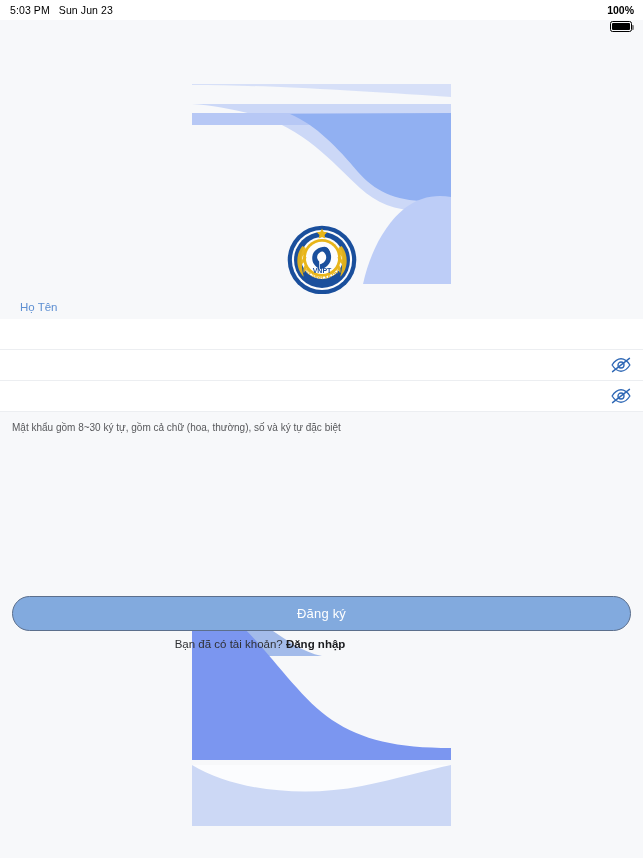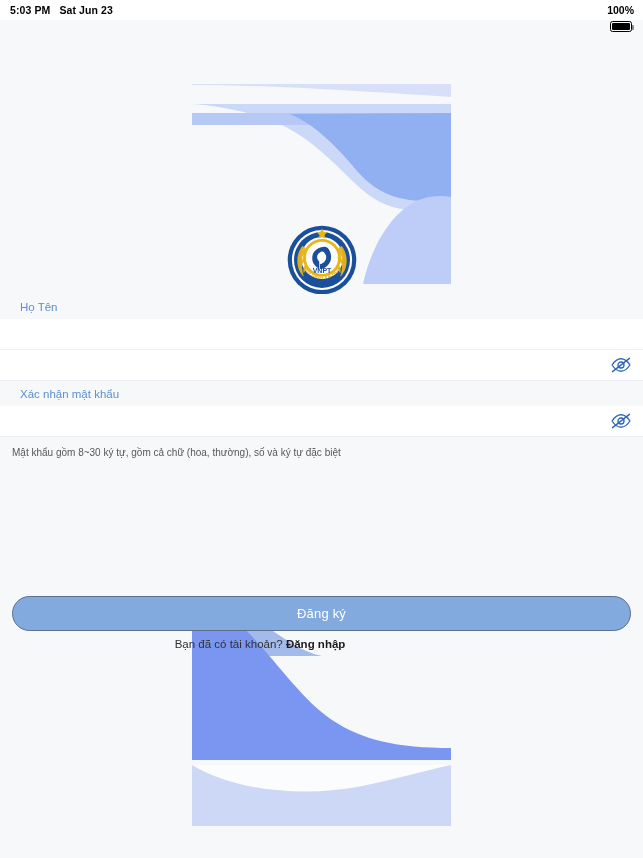--- a/index.html
+++ b/index.html
@@ -25,21 +25,21 @@
     background: #ffffff;
     font-size: 10.5px;
     color: #000000;
     z-index: 50;
   }
   .sb-left {
     display: flex;
     align-items: center;
     gap: 9px;
     padding-left: 10px;
-    font-weight: 700;
+    font-weight: 400;
     letter-spacing: 0.1px;
   }
   .sb-spacer { flex: 1 1 auto; }
   .sb-right {
     display: flex;
     align-items: center;
     gap: 5px;
     padding-right: 9px;
     font-weight: 600;
     flex-direction: column;
@@ -189,21 +189,21 @@
     color: #1b1c1f;
     cursor: pointer;
   }
 </style>
 </head>
 <body>
 
 <div class="statusbar">
   <div class="sb-left">
     <span>5:03 PM</span>
-    <span>Sat Jun 23</span>
+    <span>Sun Jun 23</span>
   </div>
   <div class="sb-spacer"></div>
   <div class="sb-right">
     <svg class="wifi-ico" width="14" height="11" viewBox="0 0 14 11">
       <path d="M7 9.6 L4.6 6.9 a3.6 3.6 0 0 1 4.8 0 Z" fill="#000"></path>
       <path d="M1.9 4.2 a7.5 7.5 0 0 1 10.2 0" stroke="#000" stroke-width="1.5" fill="none" stroke-linecap="round"></path>
       <path d="M3.8 6.2 a4.9 4.9 0 0 1 6.4 0" stroke="#000" stroke-width="1.4" fill="none" stroke-linecap="round"></path>
     </svg>
     <span>100%</span>
     <span class="batt">
@@ -279,21 +279,20 @@
           <svg width="22" height="16" viewBox="0 0 24 18">
             <path d="M2 9 C5.5 3.5 9 2 12 2 C15 2 18.5 3.5 22 9 C18.5 14.5 15 16 12 16 C9 16 5.5 14.5 2 9 Z" fill="none" stroke="#2f68b5" stroke-width="1.5"></path>
             <circle cx="12" cy="9" r="3.4" fill="none" stroke="#2f68b5" stroke-width="1.5"></circle>
             <line x1="2.5" y1="16.5" x2="21.5" y2="1.5" stroke="#2f68b5" stroke-width="1.6" stroke-linecap="round"></line>
           </svg>
         </button>
       </div>
     </div>
 
     <div class="field">
-      <div class="field-label">Xác nhận mật khẩu</div>
       <div class="field-box">
         <input class="field-input" type="password" placeholder="" style="">
         <button class="eye-btn">
           <svg width="22" height="16" viewBox="0 0 24 18">
             <path d="M2 9 C5.5 3.5 9 2 12 2 C15 2 18.5 3.5 22 9 C18.5 14.5 15 16 12 16 C9 16 5.5 14.5 2 9 Z" fill="none" stroke="#2f68b5" stroke-width="1.5"></path>
             <circle cx="12" cy="9" r="3.4" fill="none" stroke="#2f68b5" stroke-width="1.5"></circle>
             <line x1="2.5" y1="16.5" x2="21.5" y2="1.5" stroke="#2f68b5" stroke-width="1.6" stroke-linecap="round"></line>
           </svg>
         </button>
       </div>

